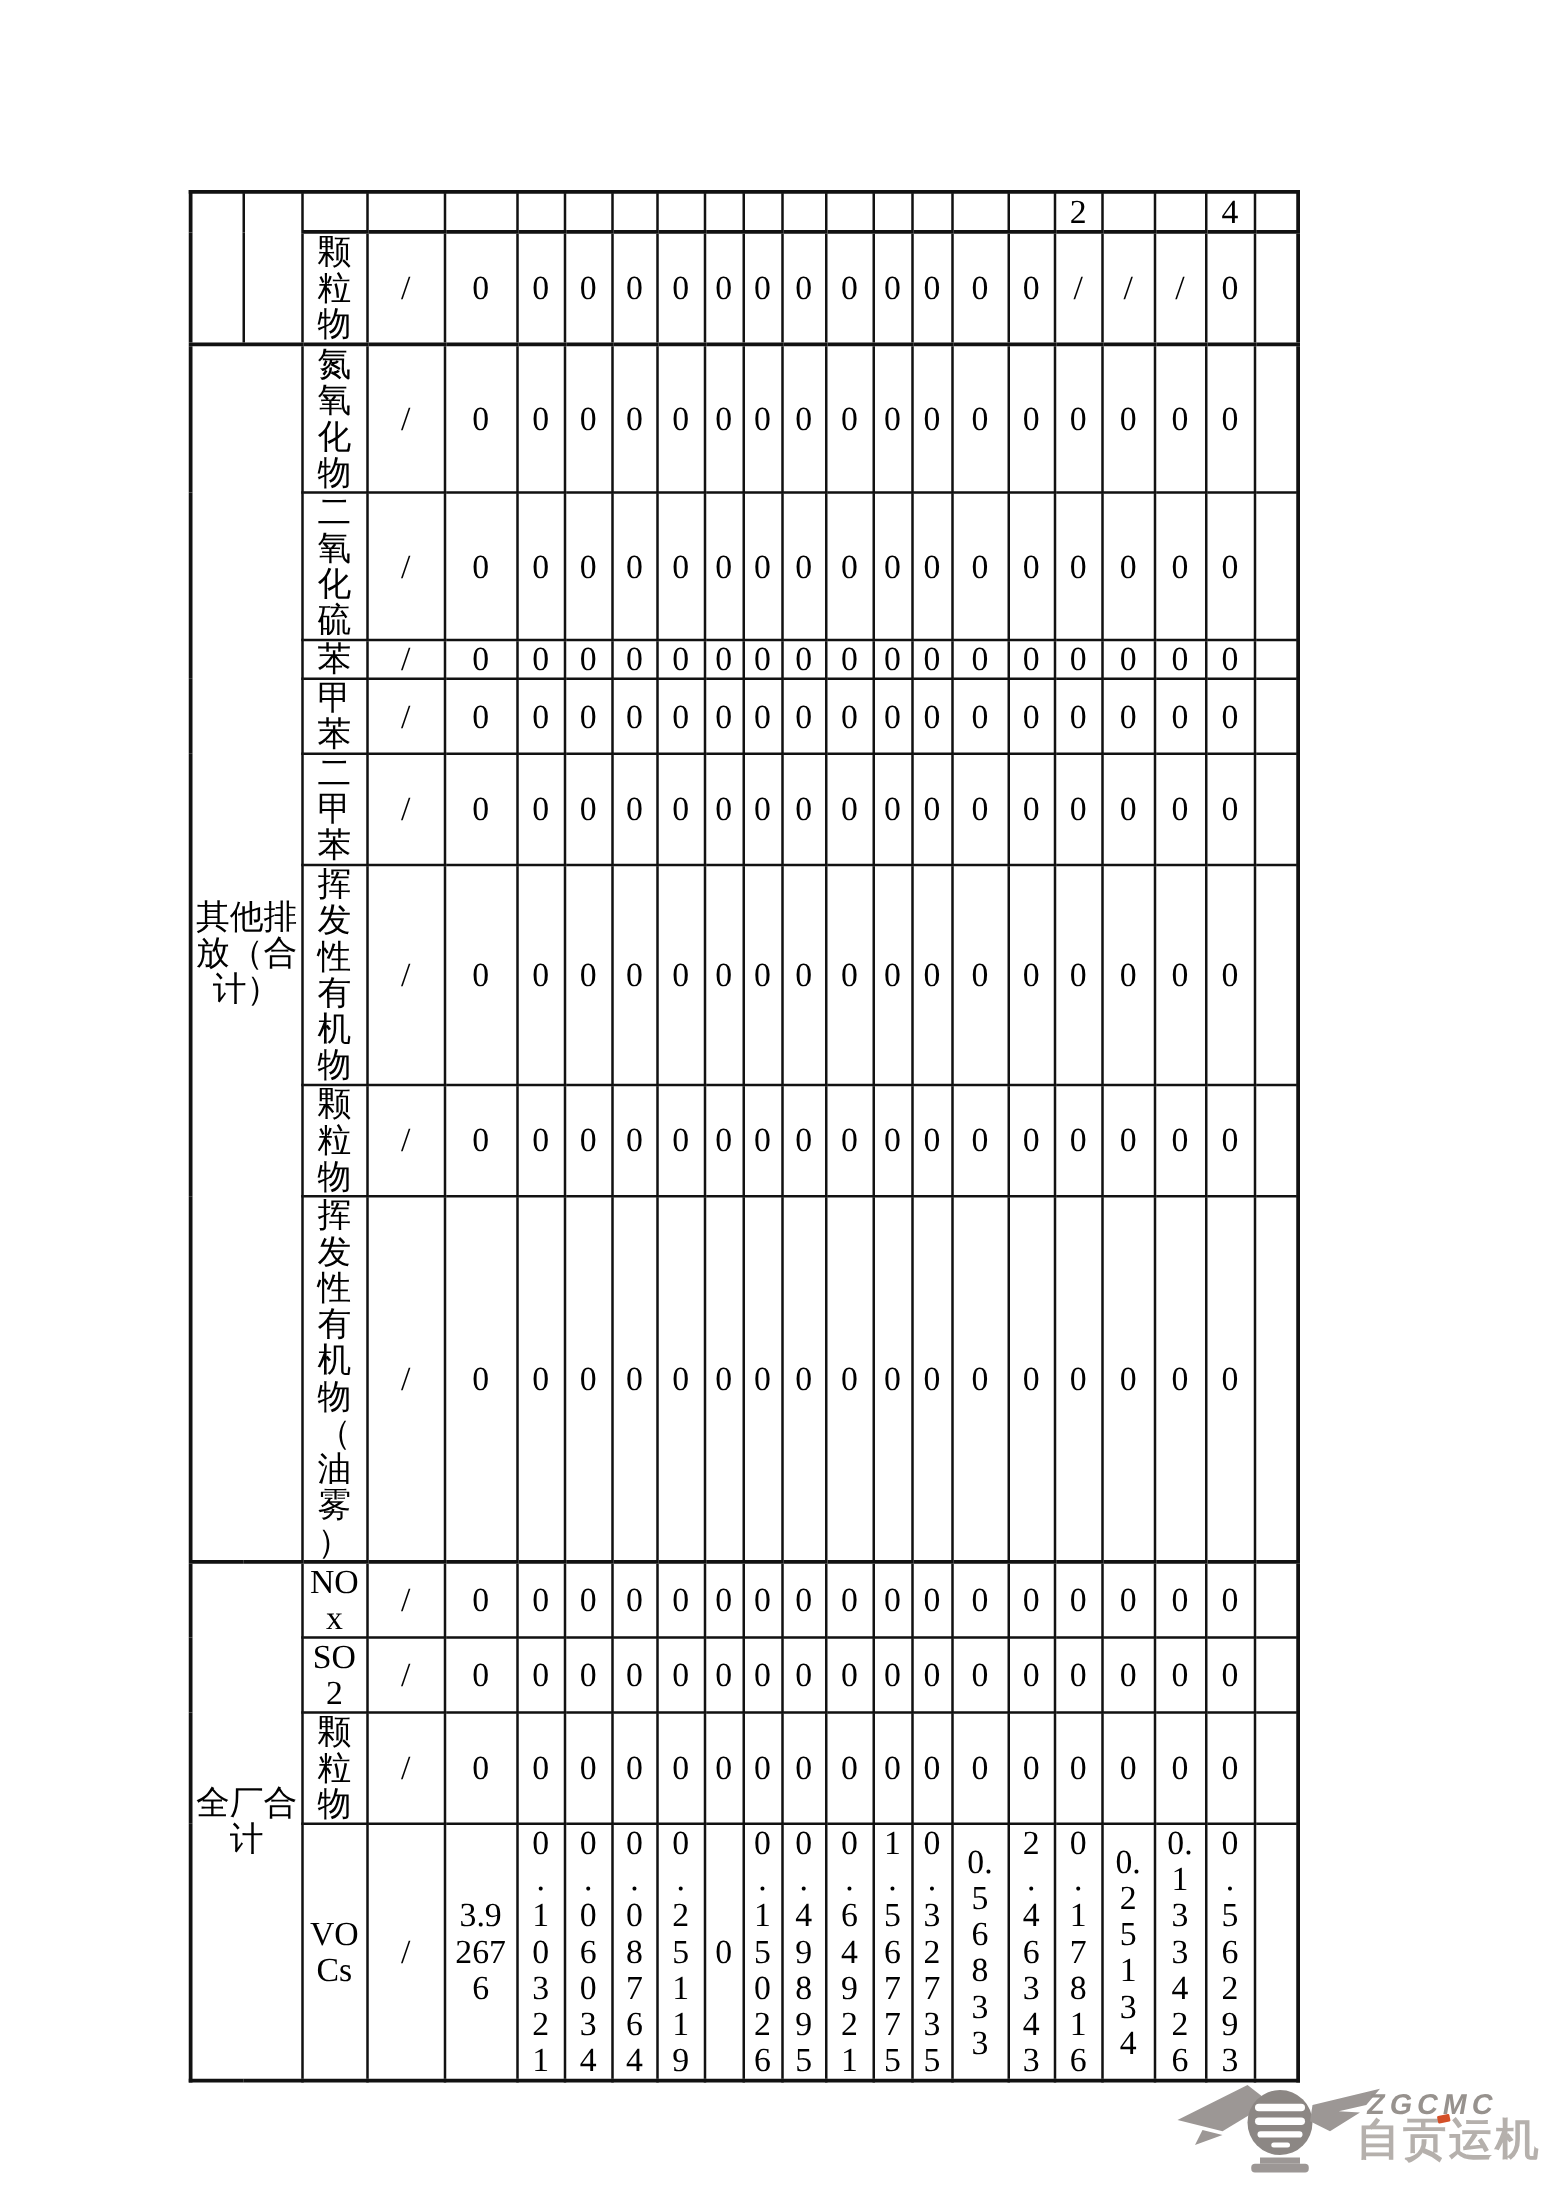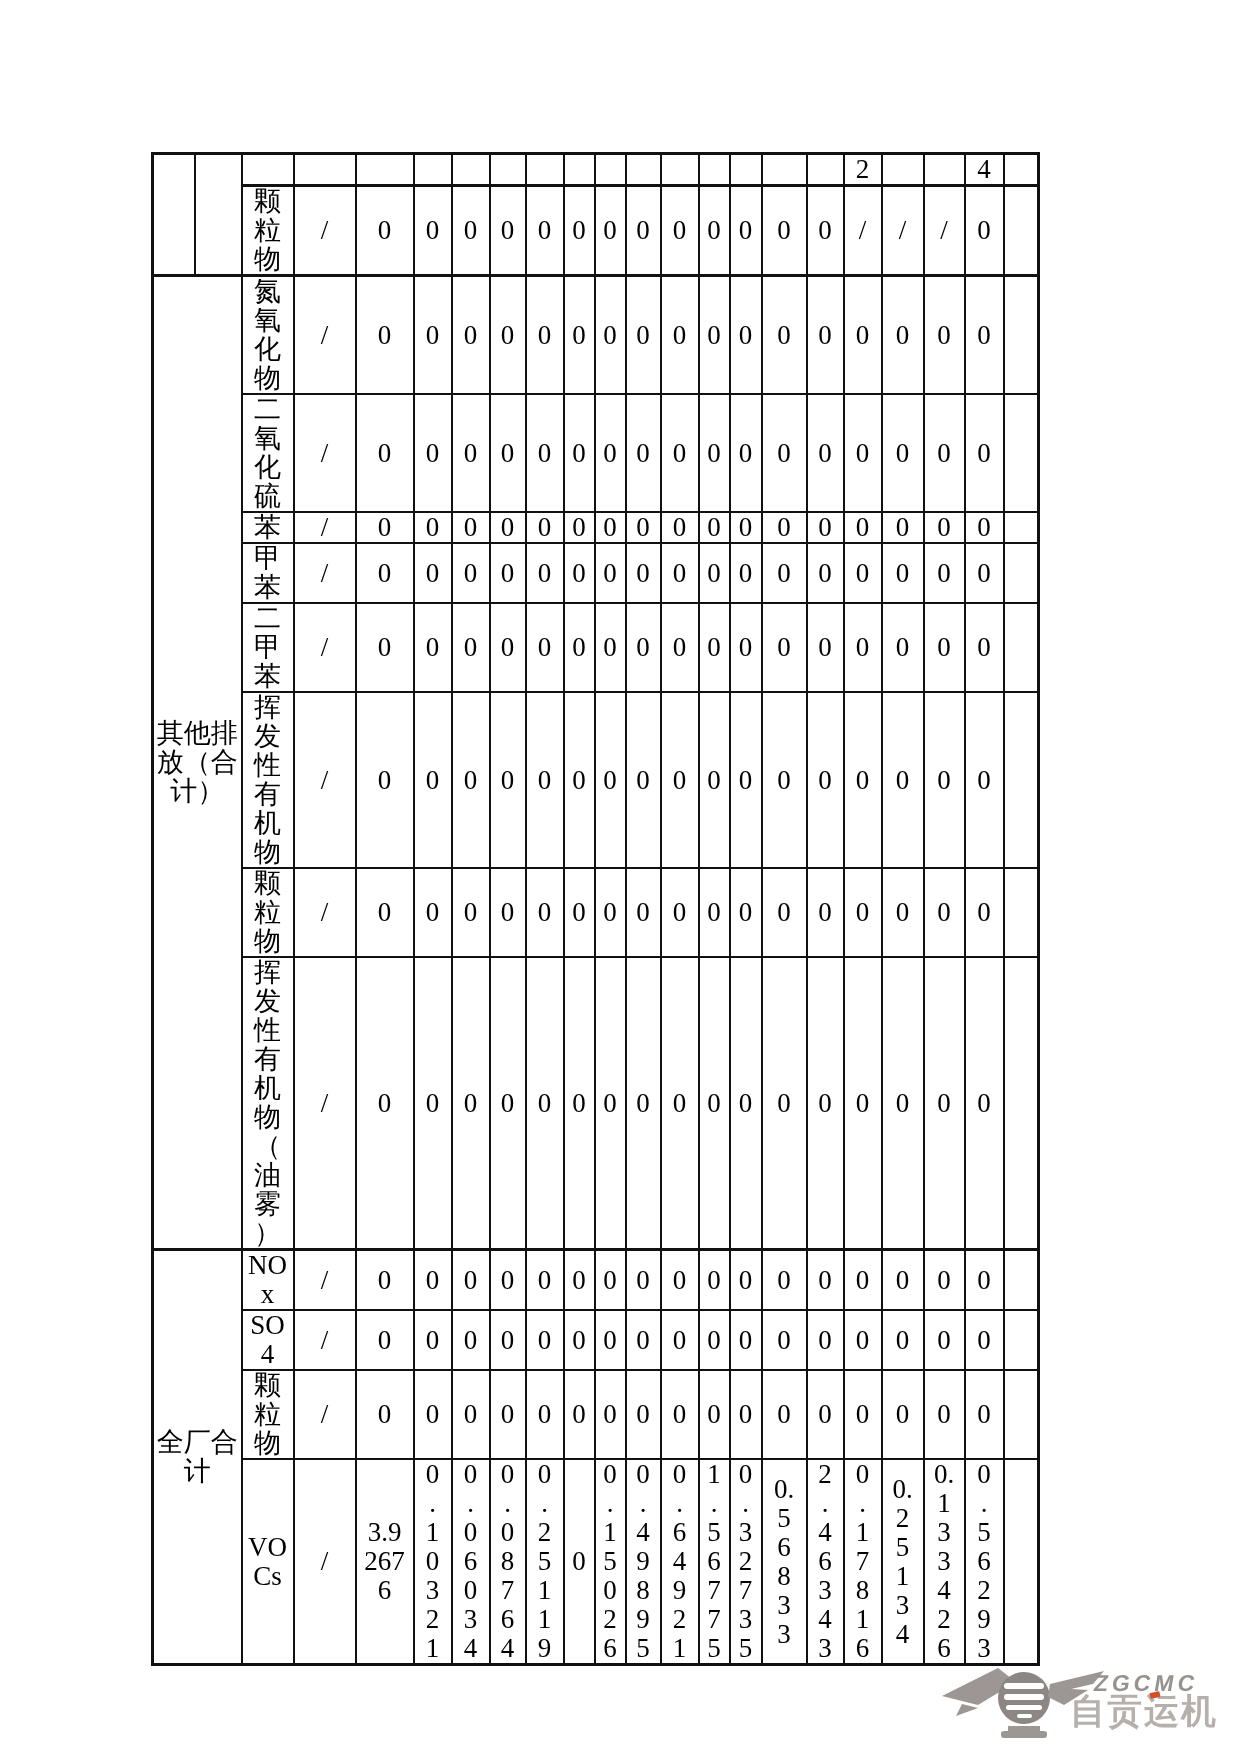--- a/index.html
+++ b/index.html
@@ -18,21 +18,21 @@
   tr.sect-top > td, td.sect-top{border-top:3px solid #111;}
   tr.carry > td{border-bottom:3px solid #111;}
   td.leftmerge{border-bottom:3px solid #111;}
 
   
   #logo{position:absolute;left:938px;top:1658px;width:302px;height:82px;}
   #logo svg{position:absolute;left:0;top:0;}
   .logo-latin{position:absolute;left:156px;top:12px;color:#97928e;
               font-family:"Liberation Sans","DejaVu Sans",sans-serif;font-weight:bold;
               font-size:23px;letter-spacing:4px;transform:skewX(-10deg);}
-  .logo-cjk{position:absolute;left:132px;top:30px;color:#b5b0ac;
+  .logo-cjk{position:absolute;left:147px;top:30px;color:#b5b0ac;
             font-family:"DejaVu Sans","Liberation Sans",sans-serif;font-weight:bold;
             font-size:35px;letter-spacing:2px;white-space:nowrap;}
   .logo-accent{position:absolute;left:212px;top:34px;width:10px;height:6px;background:#d44f28;
                transform:rotate(-12deg);border-radius:1px;}
 </style>
 </head>
 <body>
 
 <div id="page">
 
@@ -334,21 +334,21 @@
           <td class="num">0</td>
           <td class="num">0</td>
           <td class="num">0</td>
           <td class="num">0</td>
           <td class="num">0</td>
           <td class="num">0</td>
           <td></td>
         </tr>
         <tr style="height: 58px;">
           <td class="latin">SO
-4</td>
+2</td>
           <td class="num">/</td>
           <td class="num">0</td>
           <td class="num">0</td>
           <td class="num">0</td>
           <td class="num">0</td>
           <td class="num">0</td>
           <td class="num">0</td>
           <td class="num">0</td>
           <td class="num">0</td>
           <td class="num">0</td>

